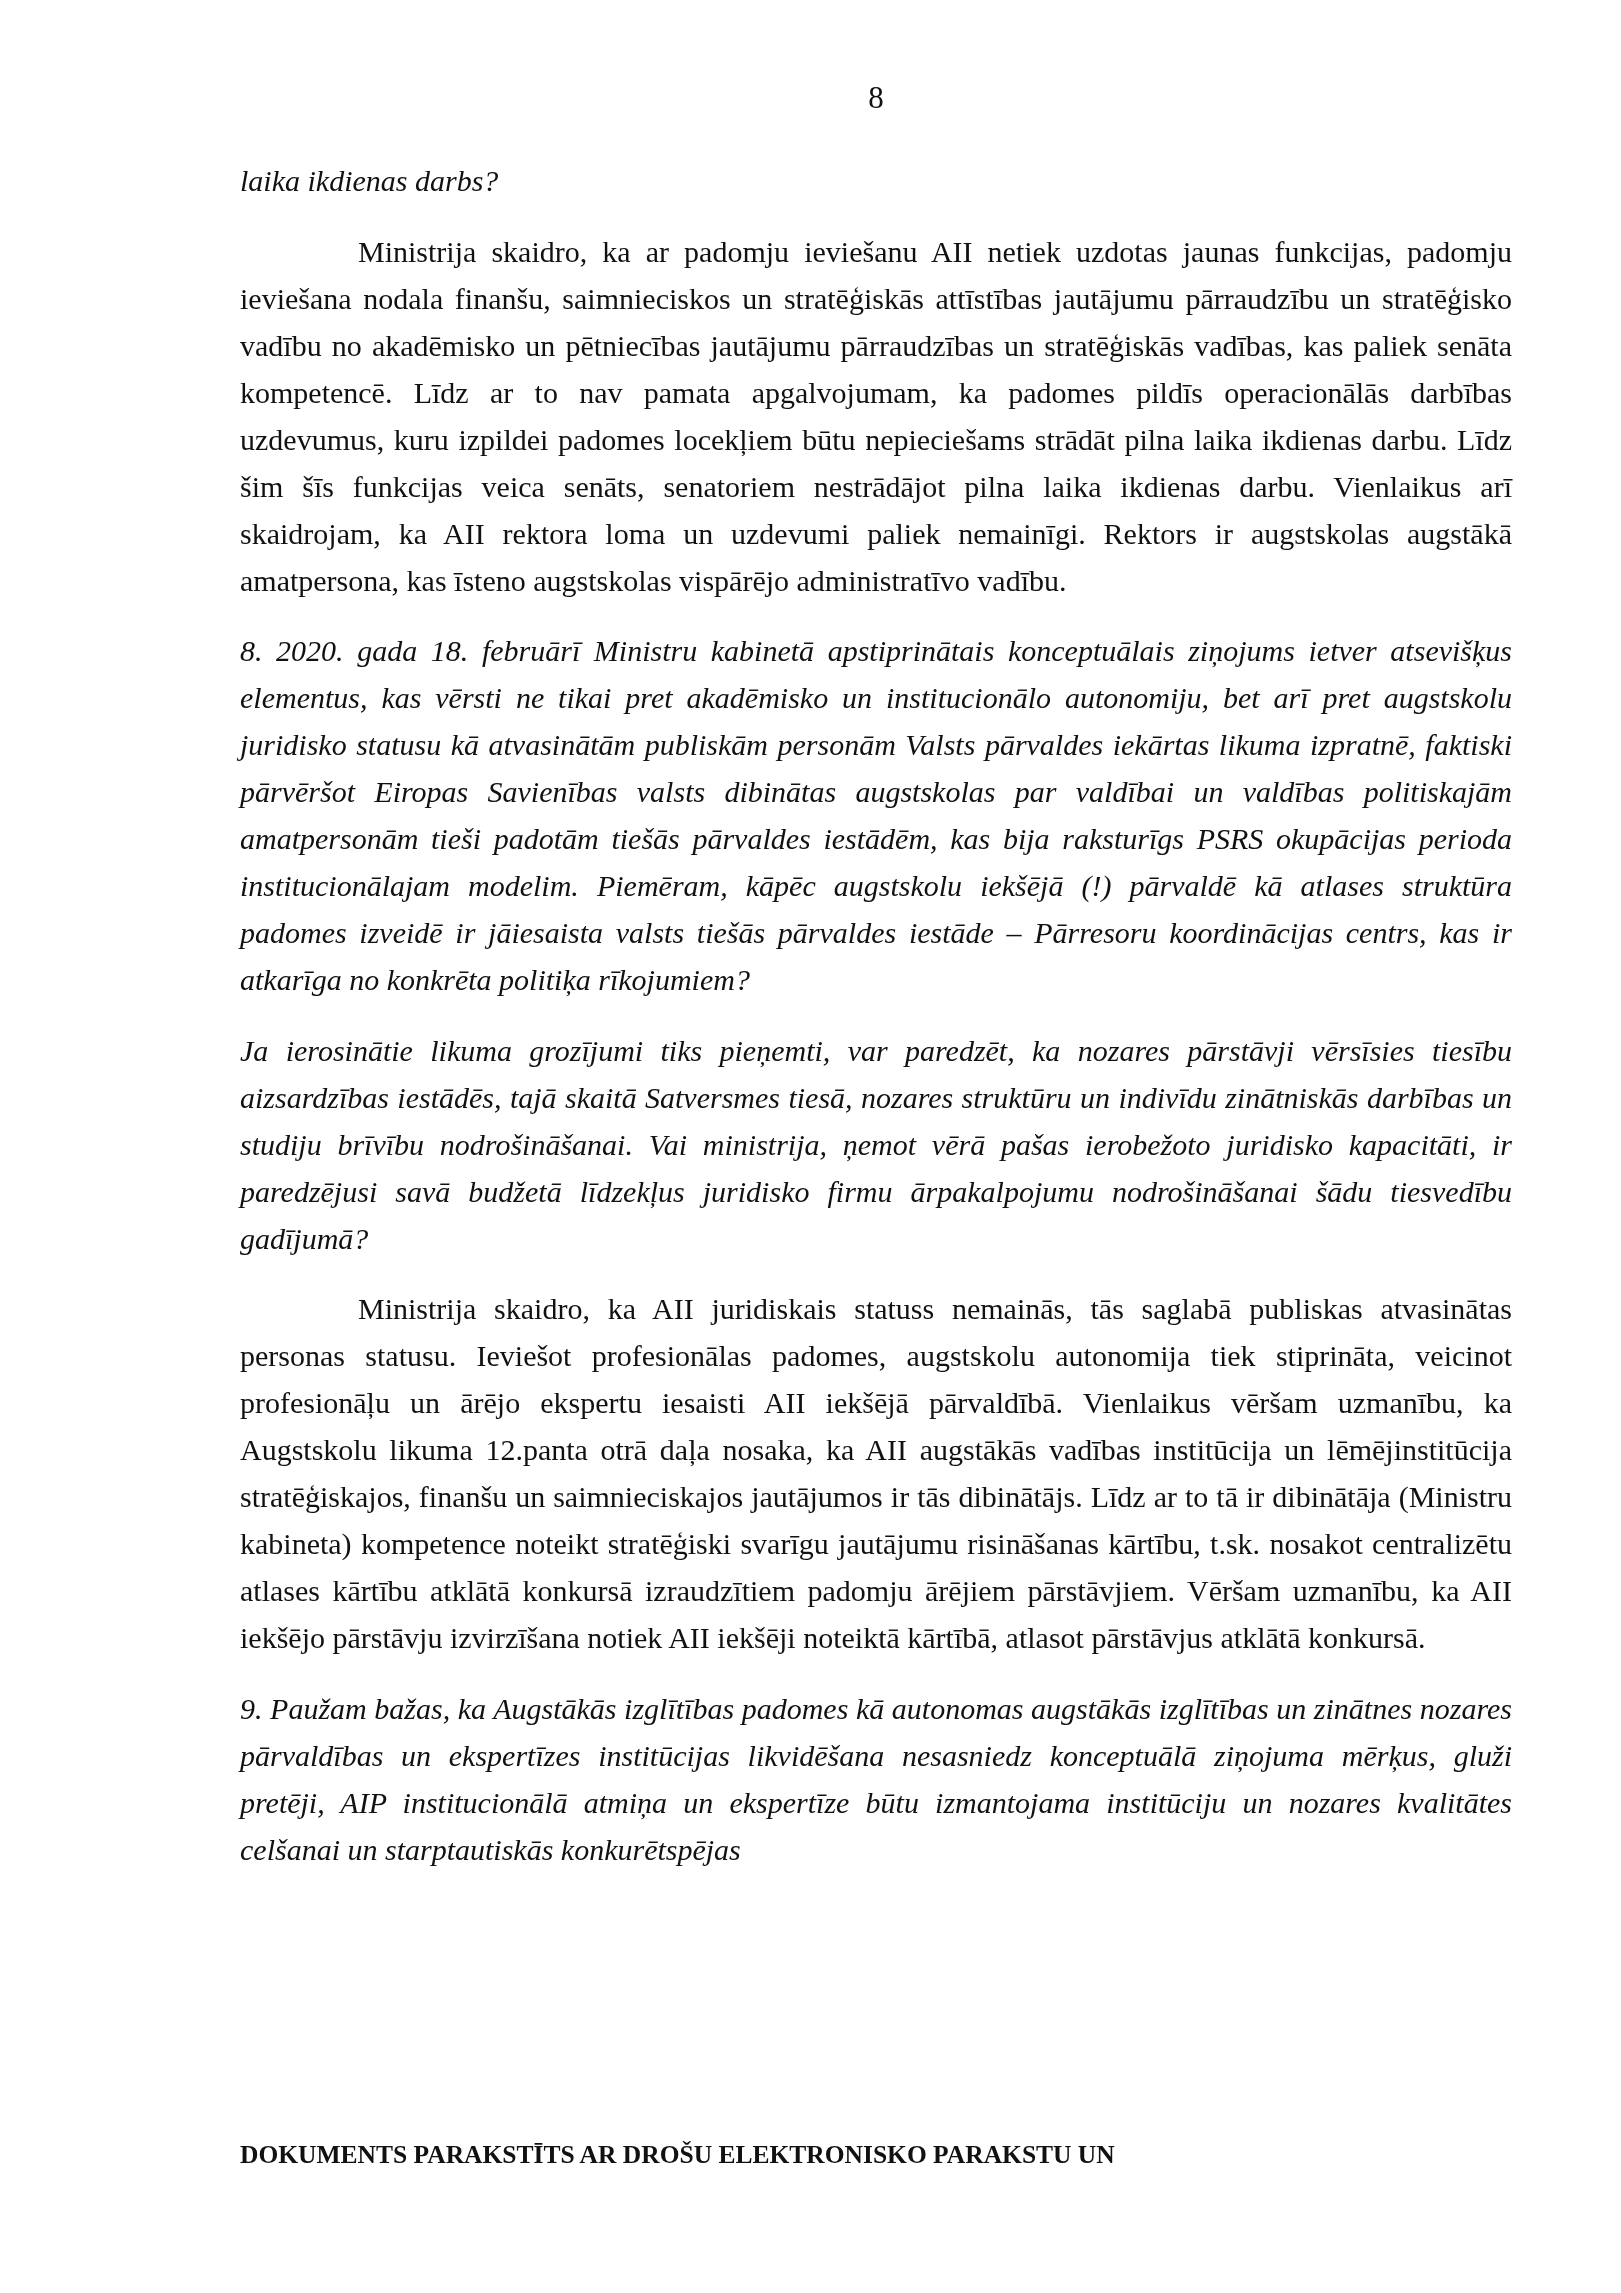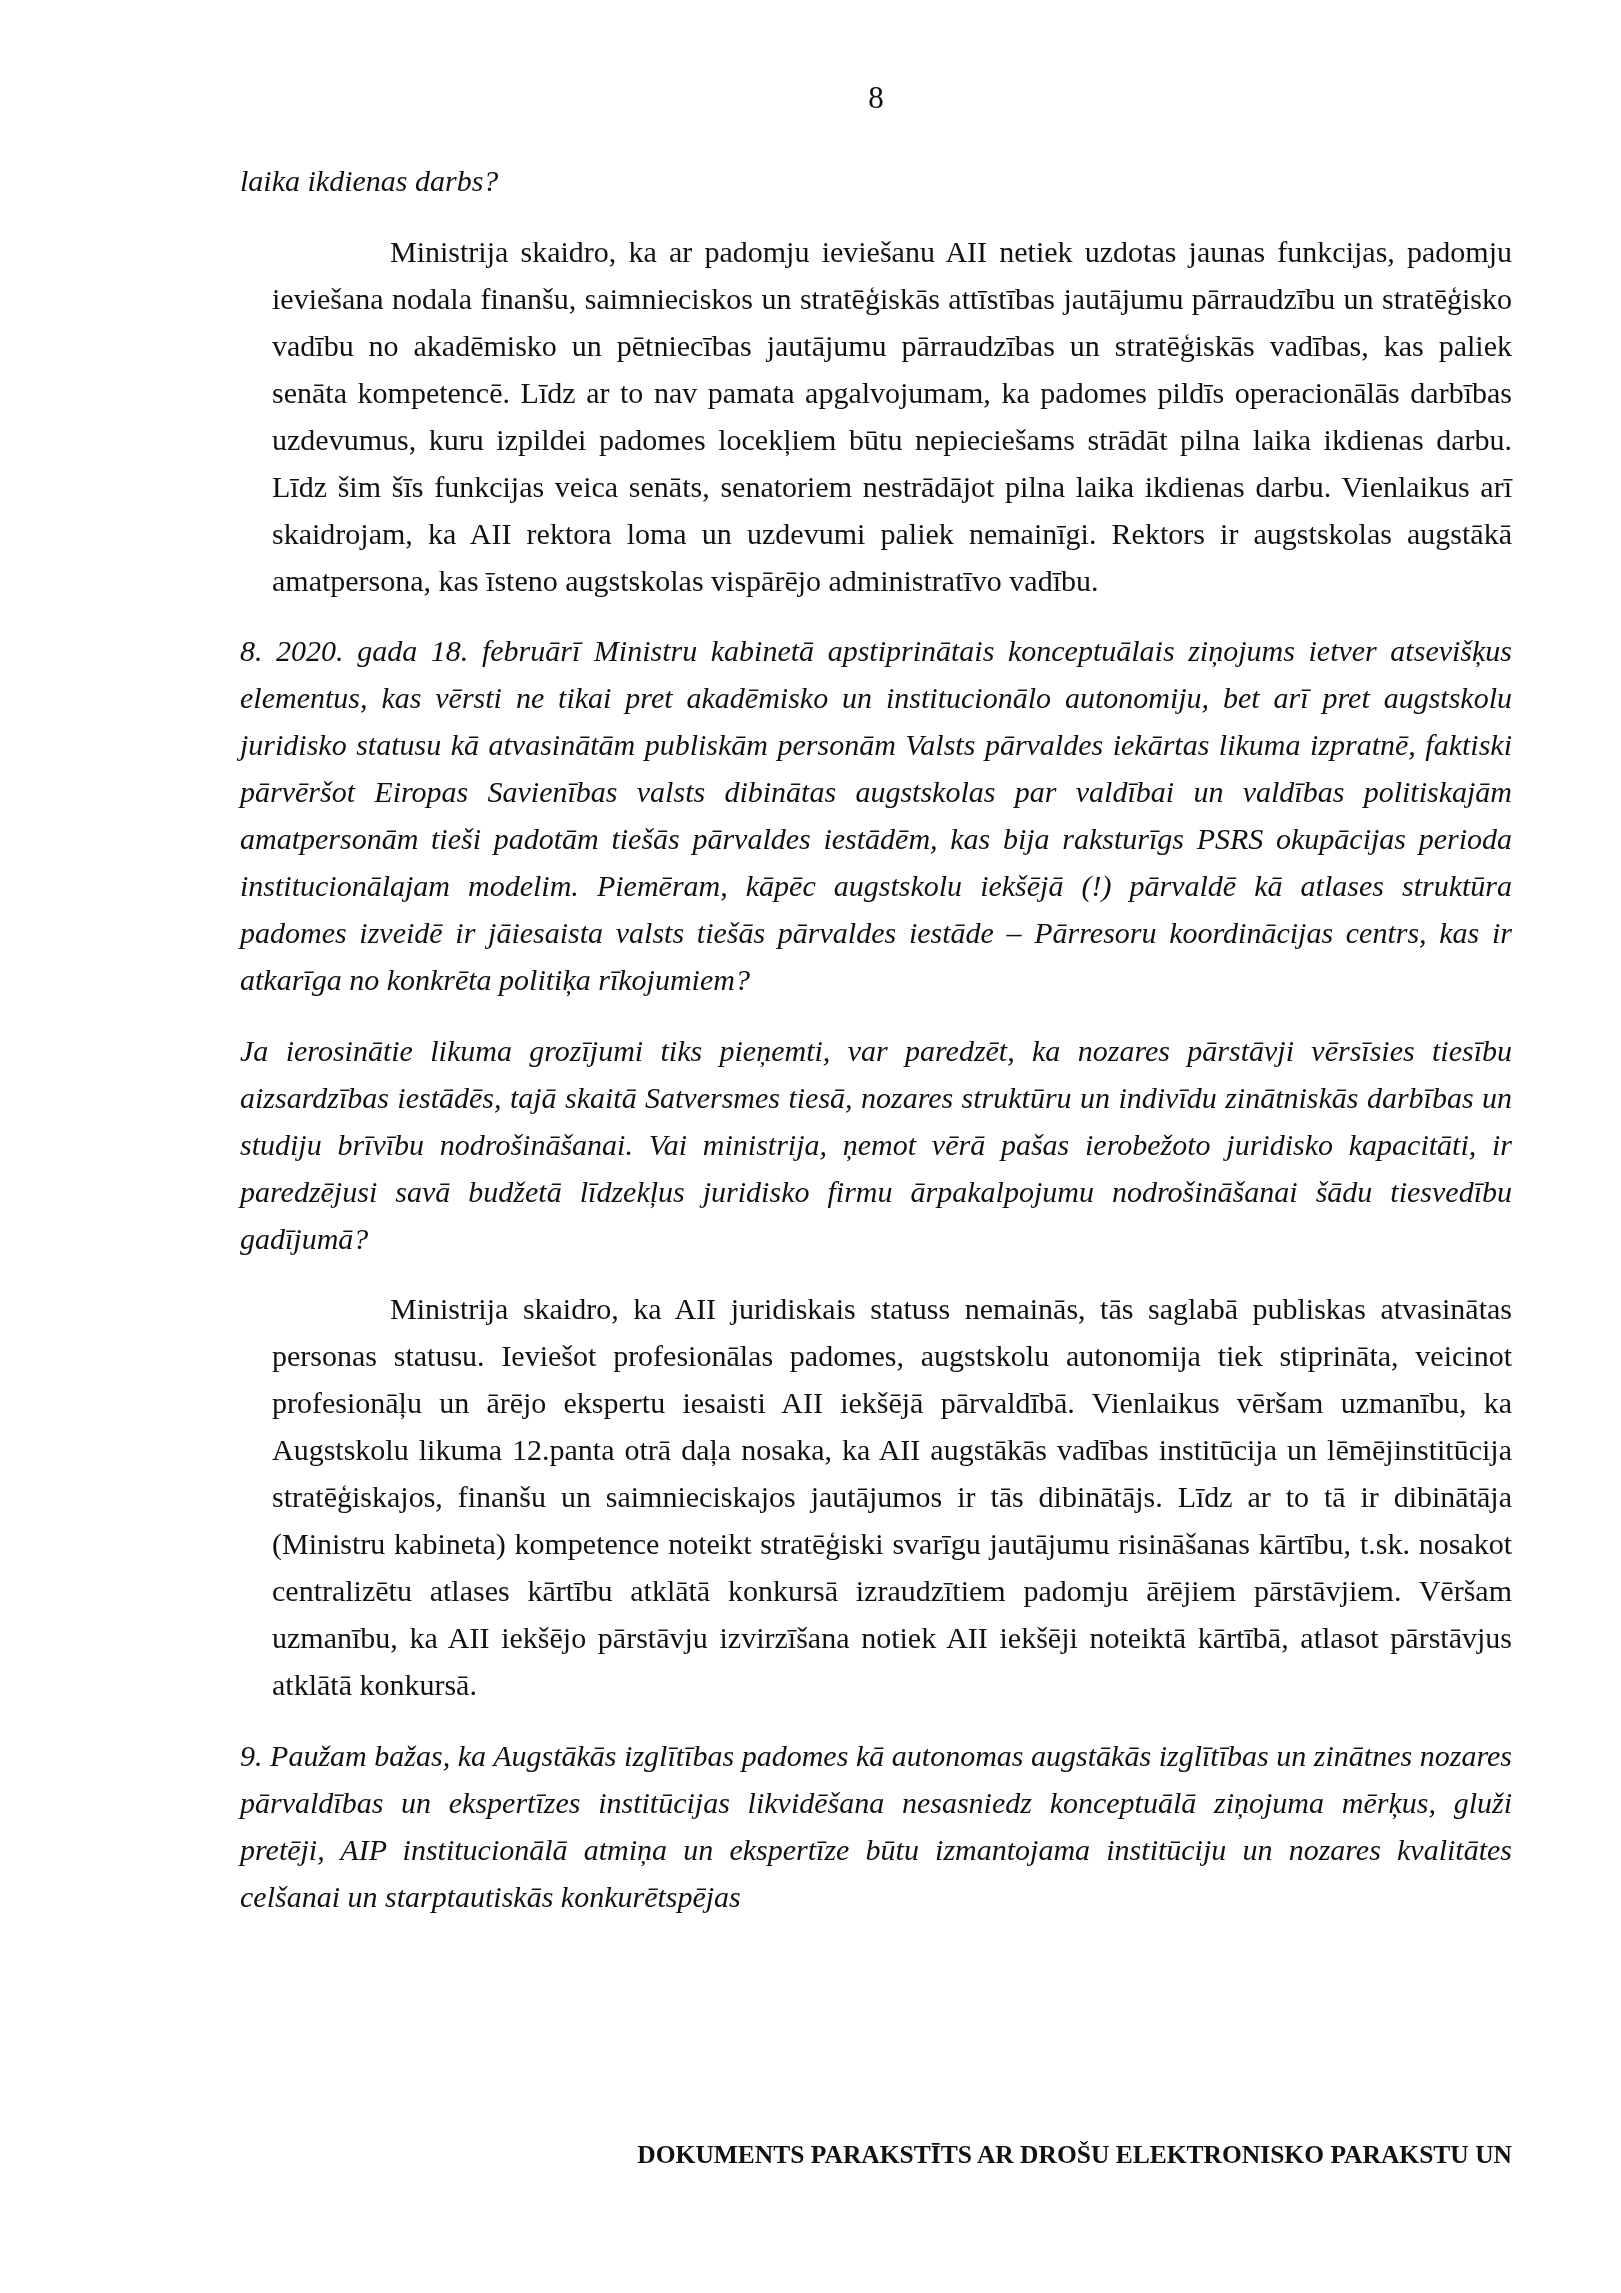--- a/index.html
+++ b/index.html
@@ -3,24 +3,24 @@
 <meta charset="utf-8">
 <style>
   html, body { margin: 0; padding: 0; background: #ffffff; }
   body { width: 1621px; height: 2294px; position: relative; overflow: hidden;
          font-family: "Liberation Serif", "DejaVu Serif", serif; color: #111111; }
   .page-number { position: absolute; left: 240px; width: 1272px; top: 78px;
                  text-align: center; font-size: 31px; line-height: 39px; }
   .content { position: absolute; left: 240px; top: 157px; width: 1272px; }
   p { margin: 0; font-size: 30px; line-height: 47px; text-align: justify; }
   p + p { margin-top: 23.5px; }
-  .indent { text-indent: 118px; margin-left: 32px; }
+  .indent { text-indent: 118px; }
   .italic { font-style: italic; }
   .footer { position: absolute; left: 240px; width: 1272px; top: 2135px;
-            text-align: right; font-weight: bold; font-size: 25.5px; line-height: 39px;
+            text-align: left; font-weight: bold; font-size: 25.5px; line-height: 39px;
             letter-spacing: 0; }
   .footer div { display: block; }
 </style>
 </head>
 <body>
 
 <div class="page-number">8</div>
 
 <div class="content">
   <p class="italic">laika ikdienas darbs?</p>

